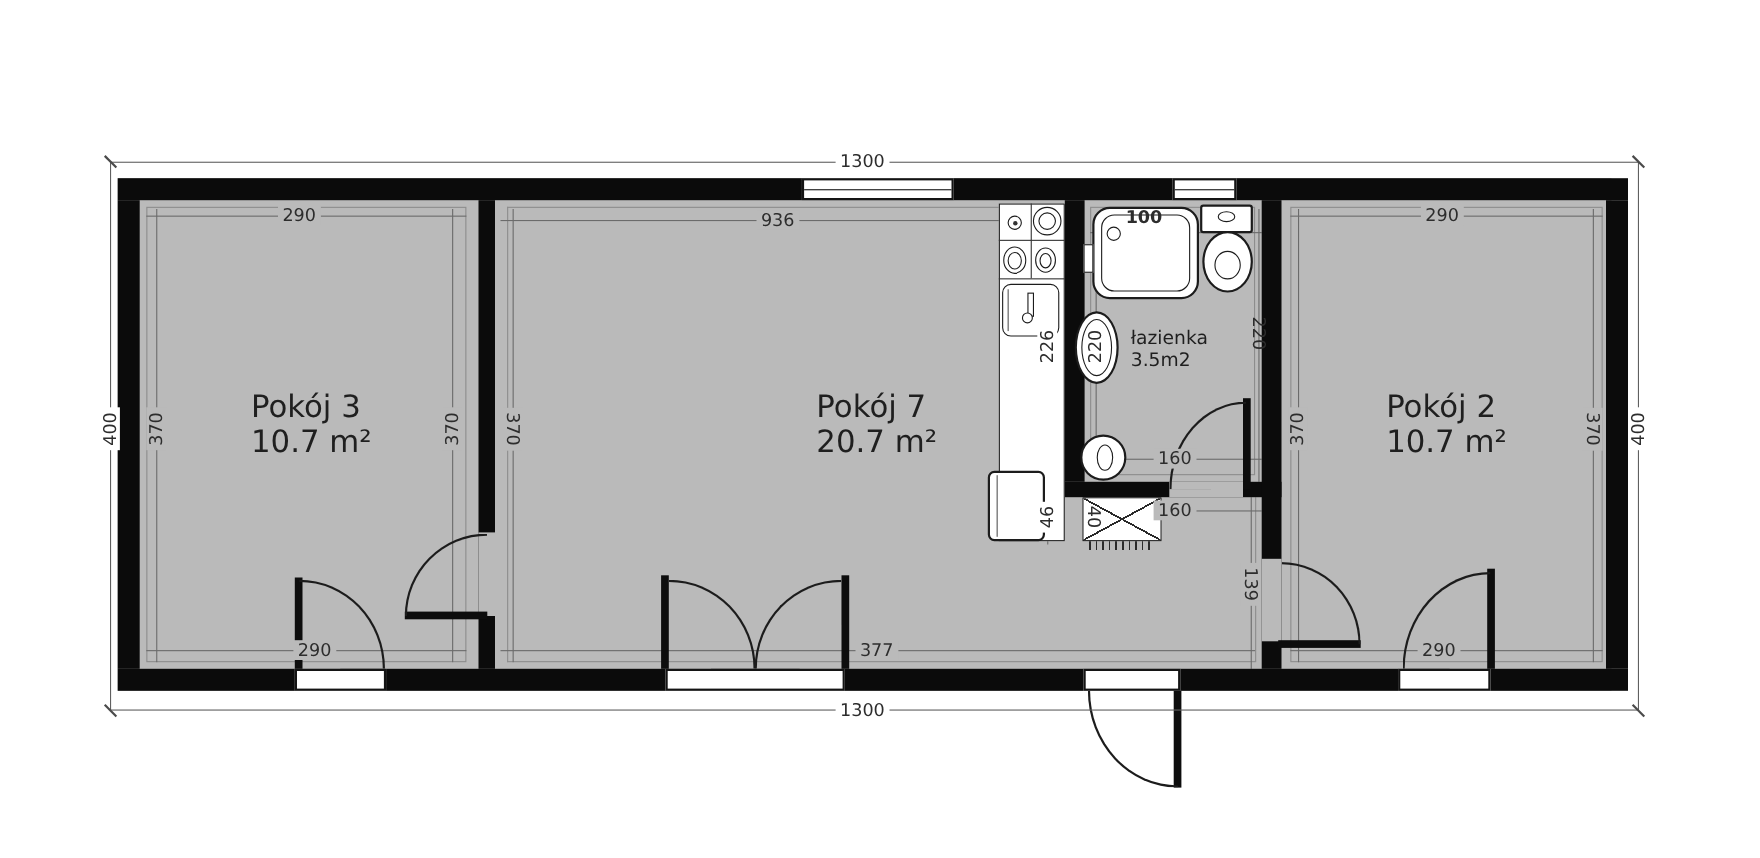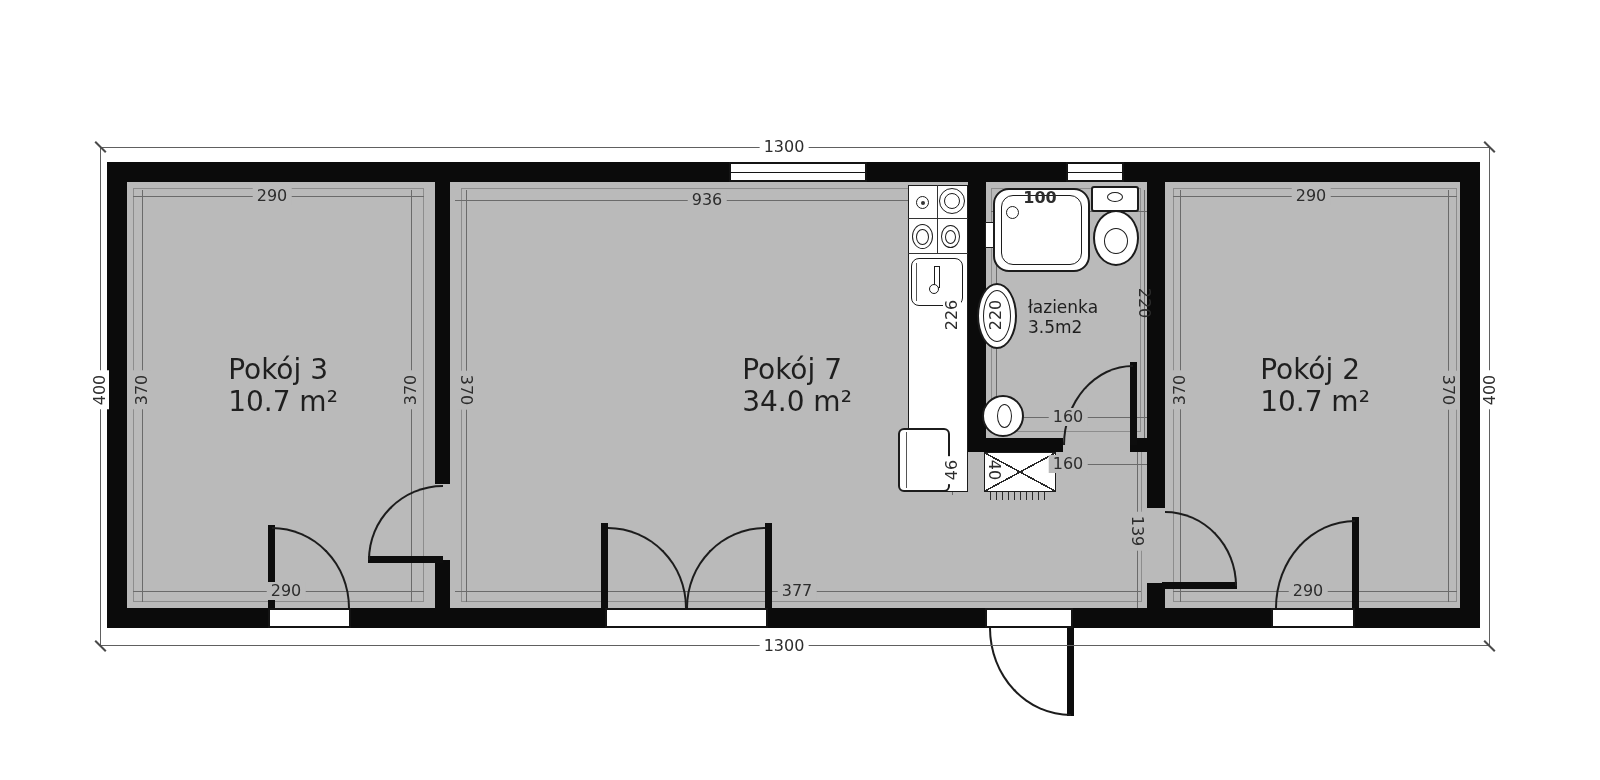--- a/index.html
+++ b/index.html
@@ -184,21 +184,21 @@
   <div class="dlab r270" style="left:1180px;top:390px;">370</div>
   <div class="dlab r90" style="left:1448px;top:390px;">370</div>
   <div class="dlab" style="left:1308px;top:591px;">290</div>
 
   <div class="room-label" style="left:283px;top:386px;">
     <div>Pokój 3</div>
     <div>10.7 m²</div>
   </div>
   <div class="room-label" style="left:797px;top:386px;">
     <div>Pokój 7</div>
-    <div>34.0 m²</div>
+    <div>20.7 m²</div>
   </div>
   <div class="room-label small" style="left:1063px;top:318px;">
     <div>łazienka</div>
     <div>3.5m2</div>
   </div>
   <div class="room-label" style="left:1315px;top:386px;">
     <div>Pokój 2</div>
     <div>10.7 m²</div>
   </div>
 

